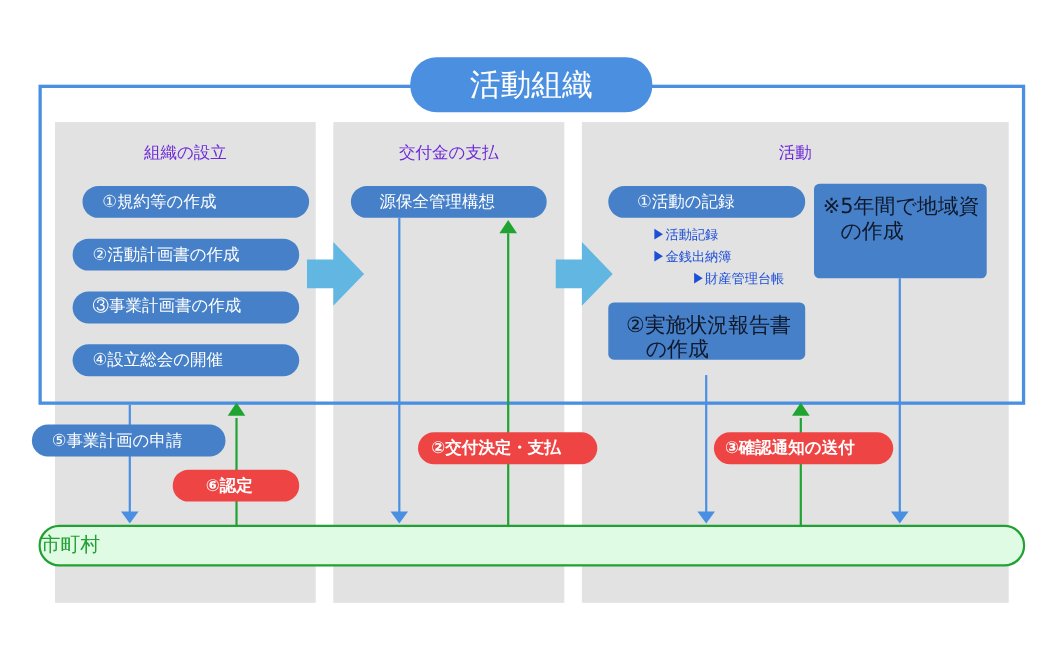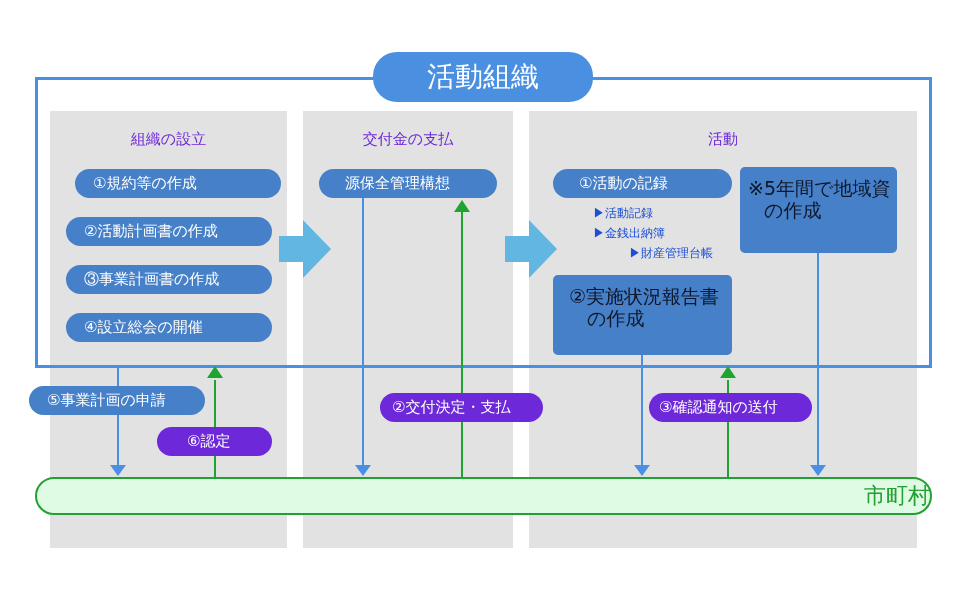--- a/index.html
+++ b/index.html
@@ -13,29 +13,29 @@
     .col-title { position: absolute; left: 0; right: 0; text-align: center; color: #6d28d9; font-size: 15px; }
     .org-frame { border: 3px solid #4a90e2; box-sizing: border-box; }
     .org-title {
       background: #4a8fe0; color: #fff; border-radius: 24px;
       font-size: 28px; text-align: center; line-height: 50px;
     }
     .pill {
       position: absolute; background: #4680c8; color: #fff; border-radius: 15px;
       font-size: 15px; line-height: 29px; white-space: nowrap; box-sizing: border-box;
     }
-    .pill.green { background: #6d28d9; }
+    .pill.green { background: #ef4444; font-weight: bold; }
     .box {
       position: absolute; background: #4680c8; color: #0f172a; border-radius: 5px;
       font-size: 19px; line-height: 22px; box-sizing: border-box;
     }
     .sub { position: absolute; color: #1d4ed8; font-size: 12px; line-height: 20px; font-family: Liberation Serif, serif; }
     .city {
       background: #e0fbe3; border: 2px solid #22a033; border-radius: 19px;
-      color: #22a033; font-size: 22px; text-align: right; line-height: 33px; box-sizing: border-box;
+      color: #22a033; font-size: 18px; text-align: left; line-height: 33px; box-sizing: border-box;
     }
     svg.lines { position: absolute; left: 0; top: 0; pointer-events: none; }
   </style>
 </head>
 <body>
 
 <div class="abs col" style="left:50px;top:111px;width:237px;height:437px;">
   <div class="col-title" style="top:19px;">組織の設立</div>
 </div>
 <div class="abs col" style="left:303px;top:111px;width:210px;height:437px;">
@@ -84,21 +84,21 @@
 <div class="pill" style="left:66px;top:265px;width:206px;padding-left:18px;font-family:Liberation Serif, serif;">③事業計画書の作成</div>
 <div class="pill" style="left:66px;top:313px;width:206px;padding-left:18px;">④設立総会の開催</div>
 
 <div class="pill" style="left:319px;top:169px;width:178px;padding-left:26px;">源保全管理構想</div>
 
 <div class="pill" style="left:553px;top:169px;width:179px;padding-left:26px;">①活動の記録</div>
 <div class="sub" style="left:593px;top:203px;">▶活動記録</div>
 <div class="sub" style="left:593px;top:223px;">▶金銭出納簿</div>
 <div class="sub" style="left:593px;top:243px;padding-left:36px;">▶財産管理台帳</div>
 
-<div class="box" style="left:553px;top:275px;width:179px;height:80px;padding:10px 0 0 16px;">
+<div class="box" style="left:553px;top:275px;width:179px;height:52px;padding:10px 0 0 16px;">
   <div>②実施状況報告書</div>
   <div style="padding-left:18px;">の作成</div>
 </div>
 
 <div class="box" style="left:740px;top:167px;width:157px;height:86px;padding:10px 0 0 8px;">
   <div>※5年間で地域資</div>
   <div style="padding-left:16px;">の作成</div>
 </div>
 
 <div class="pill" style="left:29px;top:386px;width:176px;padding-left:18px;">⑤事業計画の申請</div>

